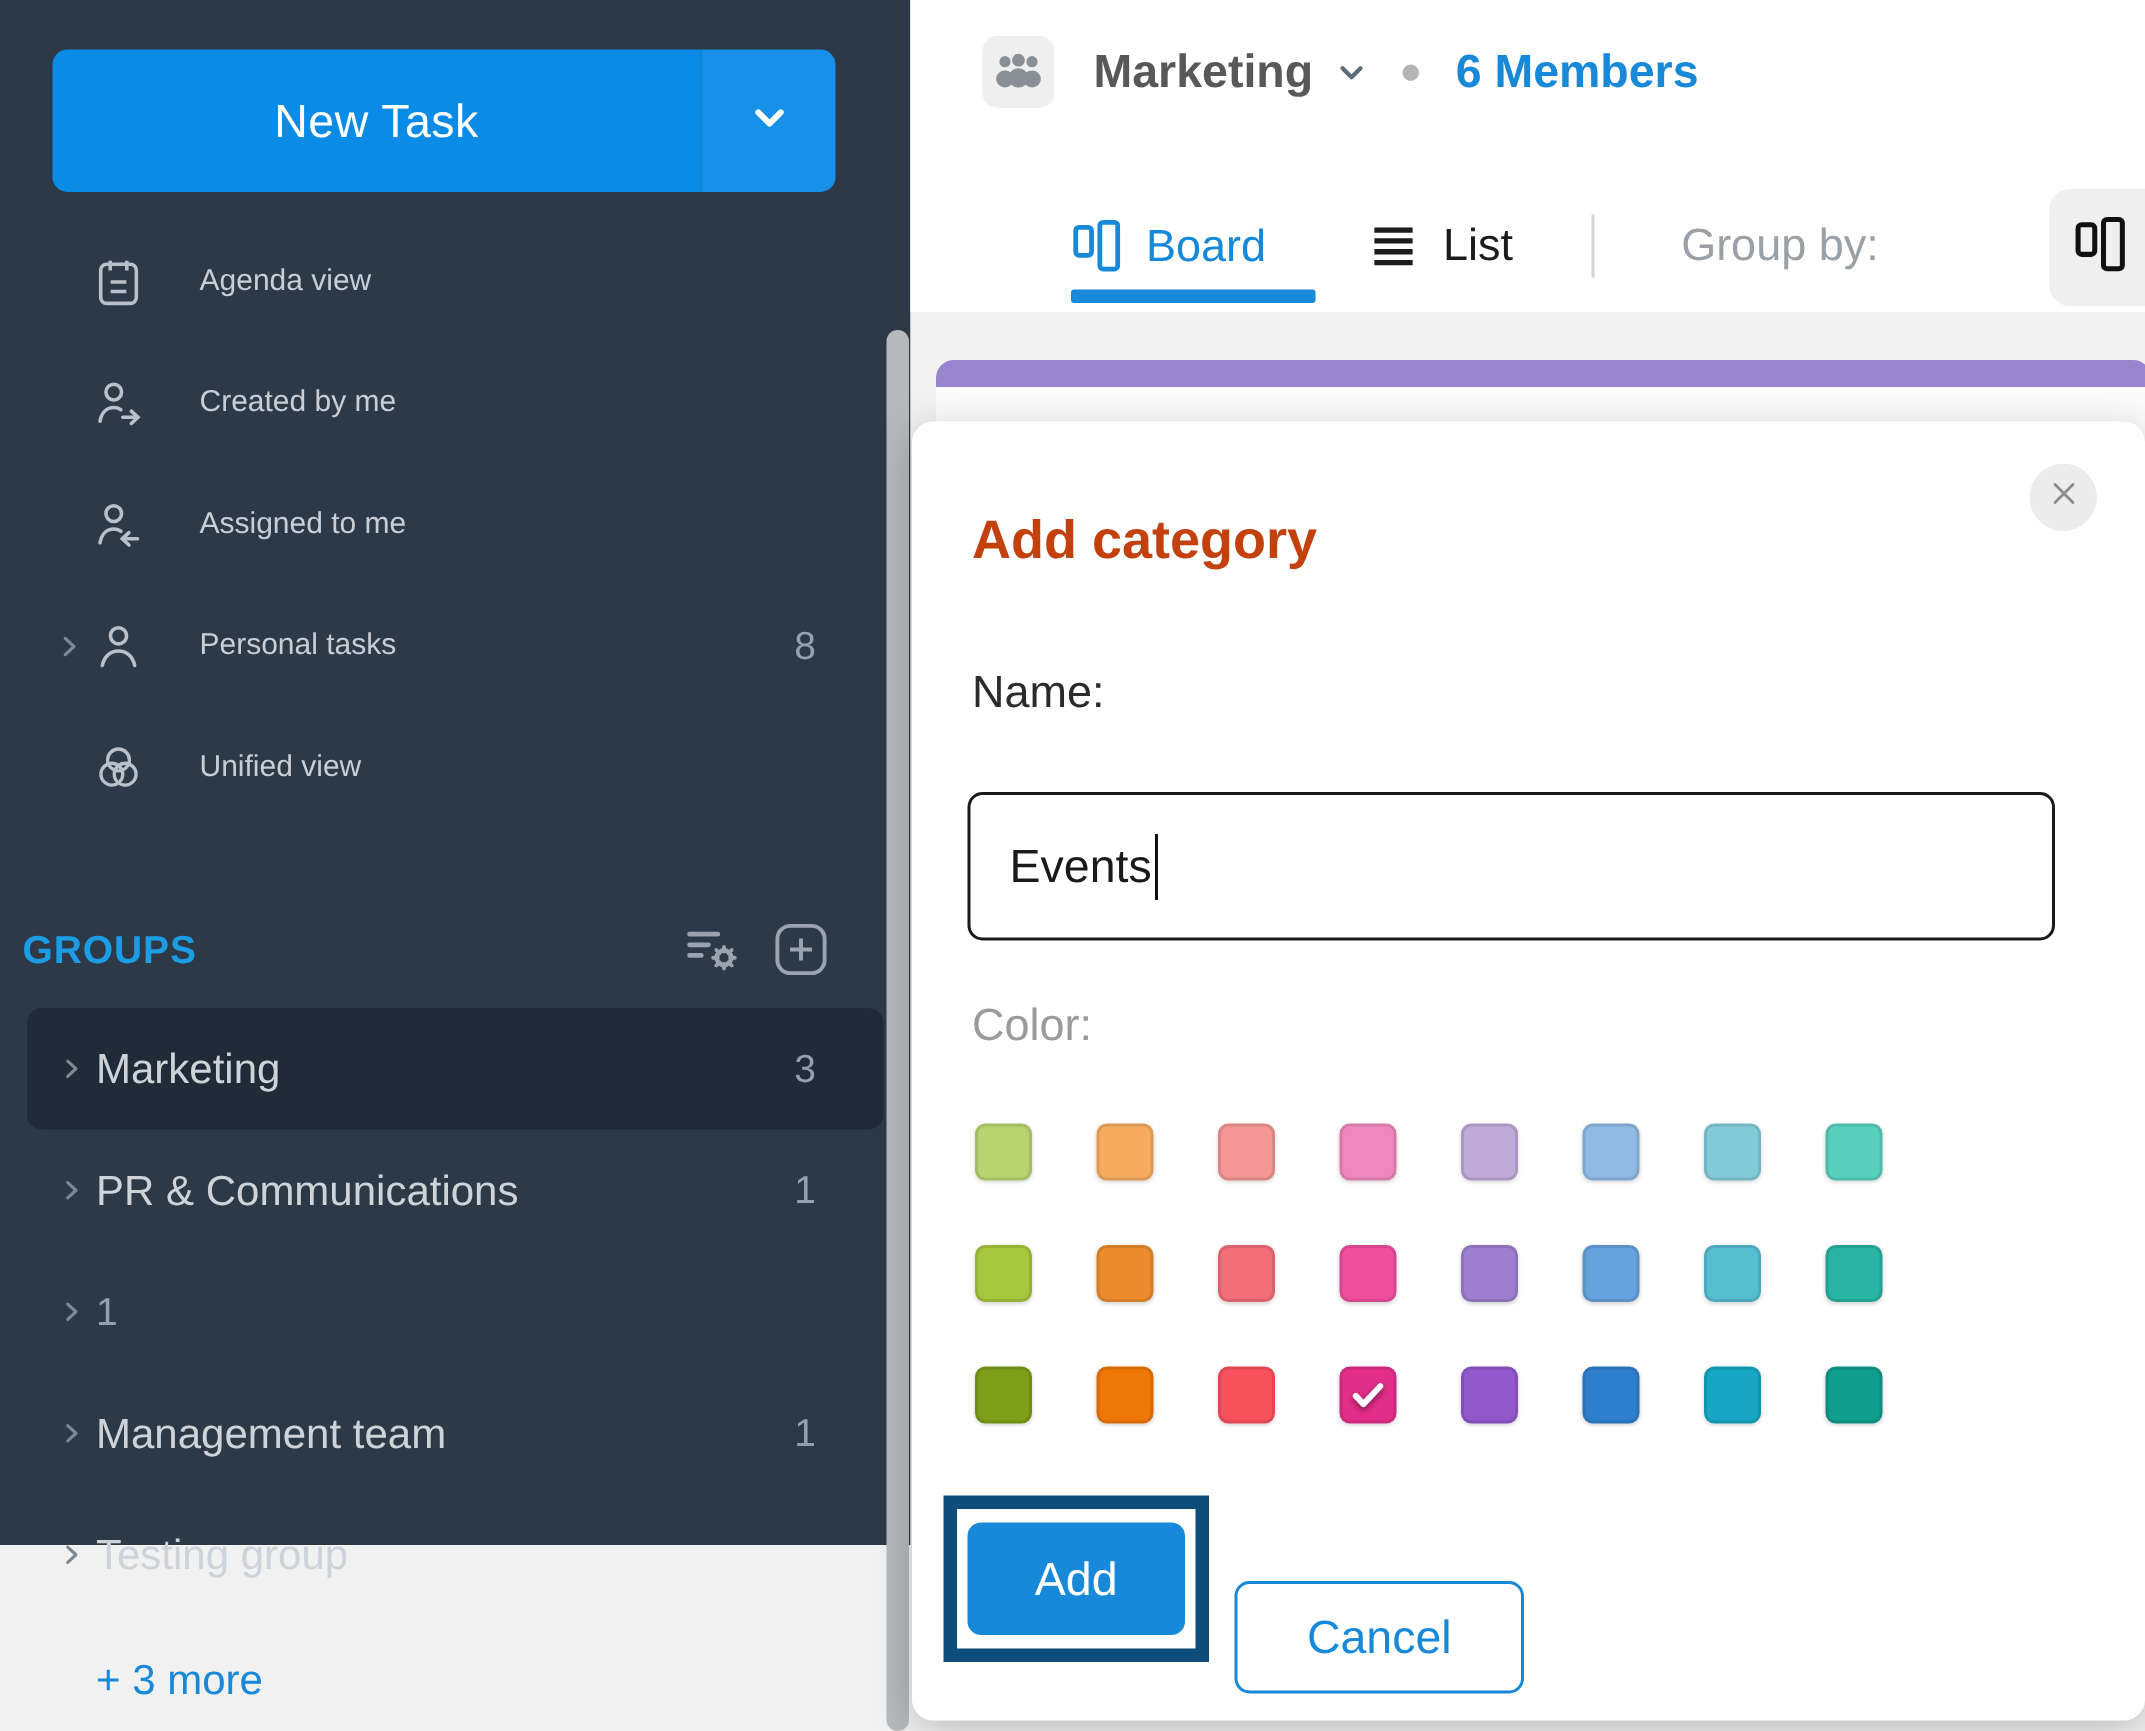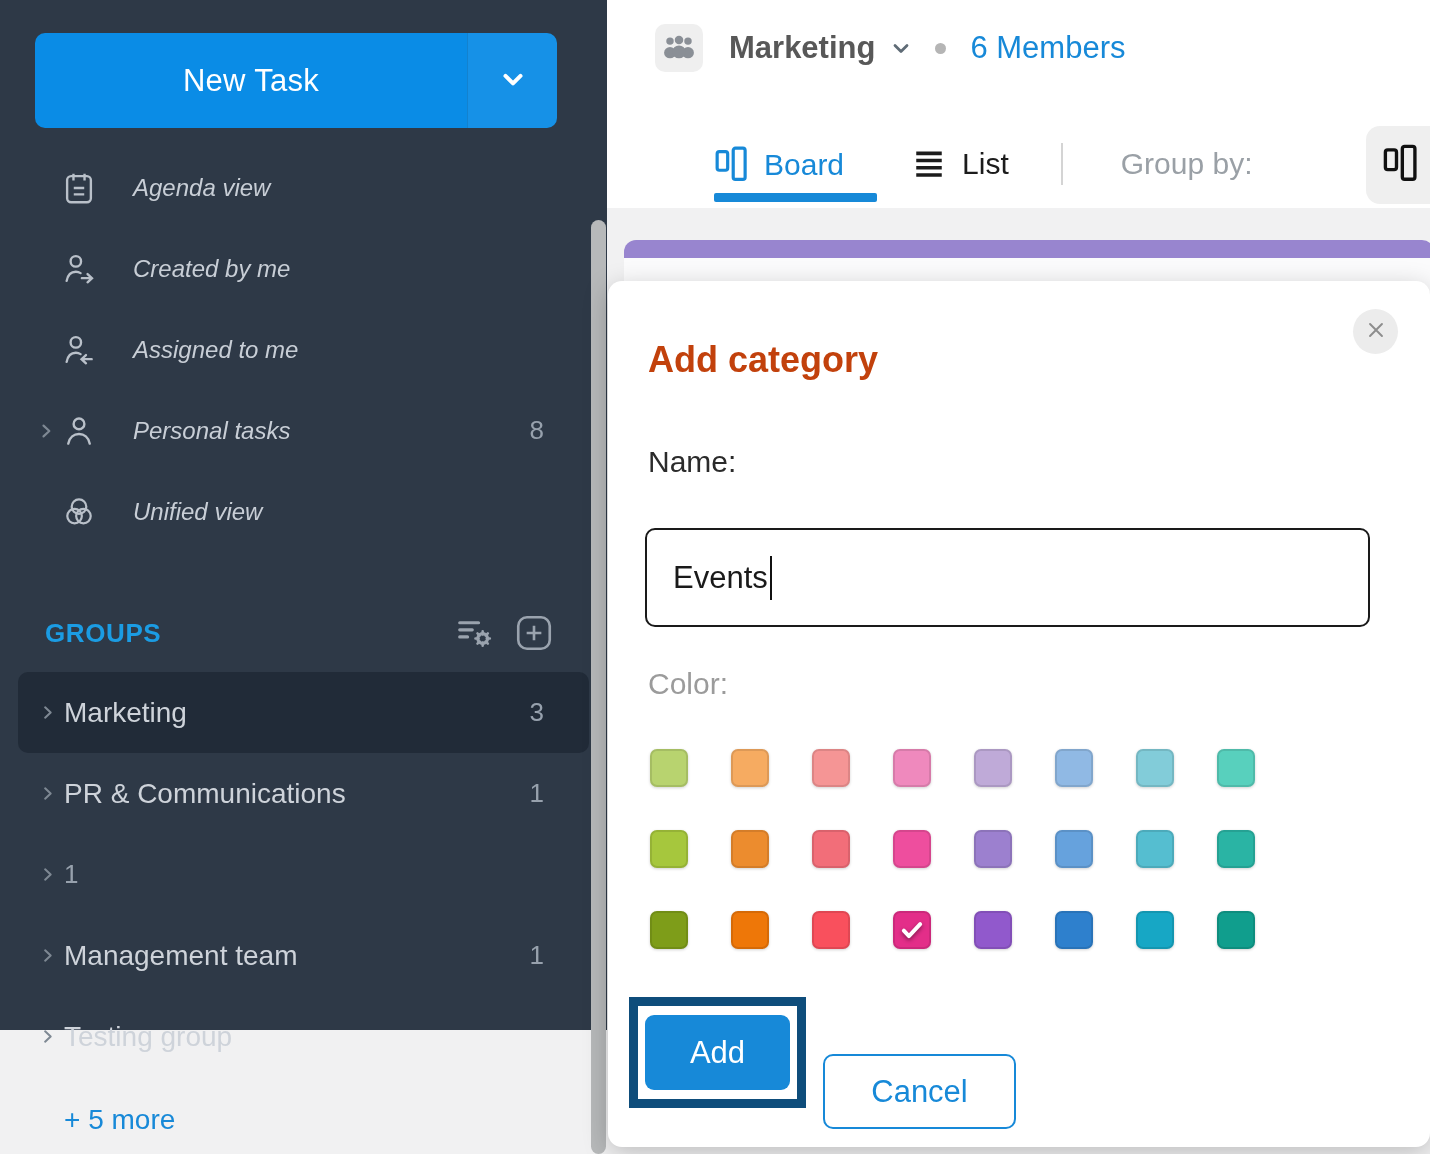--- a/index.html
+++ b/index.html
@@ -13,24 +13,24 @@
            background:var(--newtask,#0a8ce6);display:flex;align-items:stretch;cursor:pointer;overflow:hidden;}
   .newtask .nt-label{flex:1;display:flex;align-items:center;justify-content:center;
            color:#fff;font-size:31px;font-weight:500;letter-spacing:.3px;}
   .newtask .nt-split{width:89px;display:flex;align-items:center;justify-content:center;
            background:rgba(255,255,255,.05);border-left:1px solid rgba(0,0,0,.10);}
   .side-list{position:absolute;left:0;top:147px;right:0;}
   .side-item{position:relative;height:81px;margin:0 18px;display:flex;align-items:center;
            padding:0 45px 0 18px;border-radius:10px;color:#c8ced6;cursor:pointer;}
   .side-item .chev{width:24px;display:flex;align-items:center;color:#7e8893;}
   .side-item .s-icon{width:46px;margin-right:27px;display:flex;align-items:center;color:#b9c0c9;}
-  .side-item .s-label{flex:1;font-size:24px;font-style:italic;}
+  .side-item .s-label{flex:1;font-size:20px;}
   .side-item .s-count{font-size:26px;color:#97a1ad;}
   .groups-head{position:absolute;left:0;top:608px;right:0;height:50px;display:flex;align-items:center;
-           padding:0 52px 0 45px;}
+           padding:0 52px 0 15px;}
   .groups-title{flex:1;font-size:26px;font-weight:700;letter-spacing:.6px;color:var(--groups,#1b9ce3);}
   .gh-icon{color:#9aa3ae;display:flex;align-items:center;cursor:pointer;}
   .gh-icon + .gh-icon{margin-left:14px;}
   .group-list{position:absolute;left:0;top:672px;right:0;}
   .group-item{position:relative;height:81px;margin:0 18px;display:flex;align-items:center;
            padding:0 45px 0 20px;border-radius:10px;color:#ced3da;cursor:pointer;}
   .group-item.selected{background:#212b38;}
   .group-item .chev{width:26px;display:flex;align-items:center;color:#7e8893;}
   .group-item .g-label{flex:1;font-size:28px;}
   .group-item .g-count{font-size:26px;color:#97a1ad;}
@@ -41,21 +41,21 @@
 
   
   .main{position:absolute;left:607px;top:0;width:823px;height:1154px;background:#f1f1f2;}
   .main-header{position:absolute;left:0;top:0;width:823px;height:208px;background:#fff;}
   .gtitle-row{position:absolute;left:48px;top:22px;height:52px;display:flex;align-items:center;}
   .gavatar{width:48px;height:48px;border-radius:10px;background:#efefef;display:flex;align-items:center;
            justify-content:center;color:#8a8f96;}
   .gname{margin-left:26px;font-size:31px;font-weight:600;color:#585858;cursor:pointer;}
   .gcaret{margin-left:14px;color:#5f6b76;display:flex;align-items:center;cursor:pointer;}
   .gdot{width:11px;height:11px;border-radius:50%;background:#b5b5b5;margin-left:22px;}
-  .gmembers{margin-left:24px;font-size:31px;font-weight:400;color:var(--accent,#1789d8);cursor:pointer;}
+  .gmembers{margin-left:24px;font-size:31px;font-weight:700;color:var(--accent,#1789d8);cursor:pointer;}
   .tabs-row{position:absolute;left:0;top:128px;height:72px;width:823px;display:flex;align-items:center;}
   .tab{display:flex;align-items:flex-end;cursor:pointer;}
   .tab-board{margin-left:107px;color:var(--accent,#1789d8);}
   .tab-list{margin-left:68px;color:#1c1c1c;}
   .tab .t-icon{display:flex;align-items:center;}
   .tab .t-label{margin-left:16px;font-size:30px;font-weight:500;}
   .tab-sep{width:2px;height:42px;background:#d4d4d4;margin-left:52px;}
   .groupby-label{margin-left:58px;font-size:30px;color:#9aa0a6;}
   .groupby-btn{position:absolute;left:759px;top:126px;width:86px;height:78px;border-radius:14px;
            background:#efefef;display:flex;align-items:center;padding-left:16px;color:#111;cursor:pointer;}
@@ -230,21 +230,21 @@
         <span class="chev">
           <svg width="19" height="19" viewBox="0 0 24 24" fill="none" stroke="currentColor" stroke-width="2.6" stroke-linecap="round" stroke-linejoin="round">
               <path d="M9 5.5l7 6.5-7 6.5"></path>
             </svg>
         </span>
         <span class="g-label">Testing group</span>
         <span class="g-count"></span>
       </div>
     </div>
 
-    <div class="more-link">+ 5 more</div>
+    <div class="more-link">+ 3 more</div>
     <div class="side-scrollbar"></div>
   </aside>
 
   <section class="main">
     <div class="main-header">
       <div class="gtitle-row">
         <span class="gavatar">
           <span>
             <svg width="36" height="26" viewBox="0 0 28 20" fill="currentColor">
                 <circle cx="7" cy="6.2" r="2.9"></circle>

